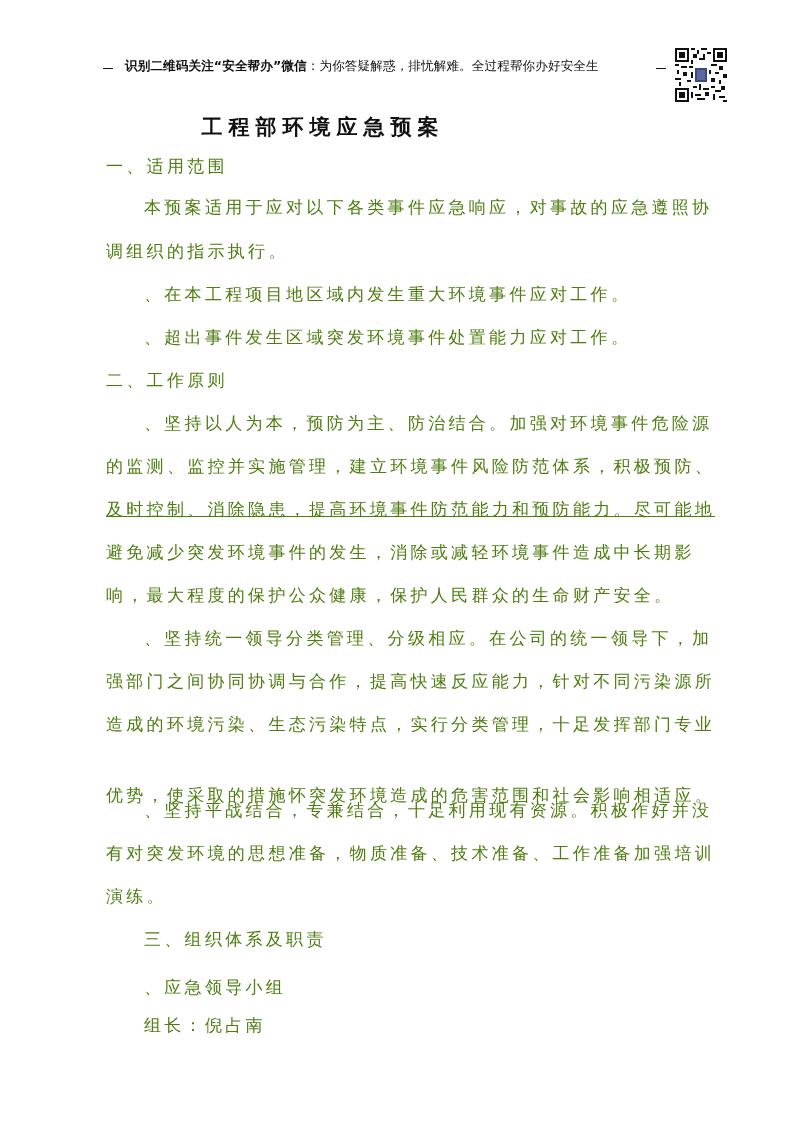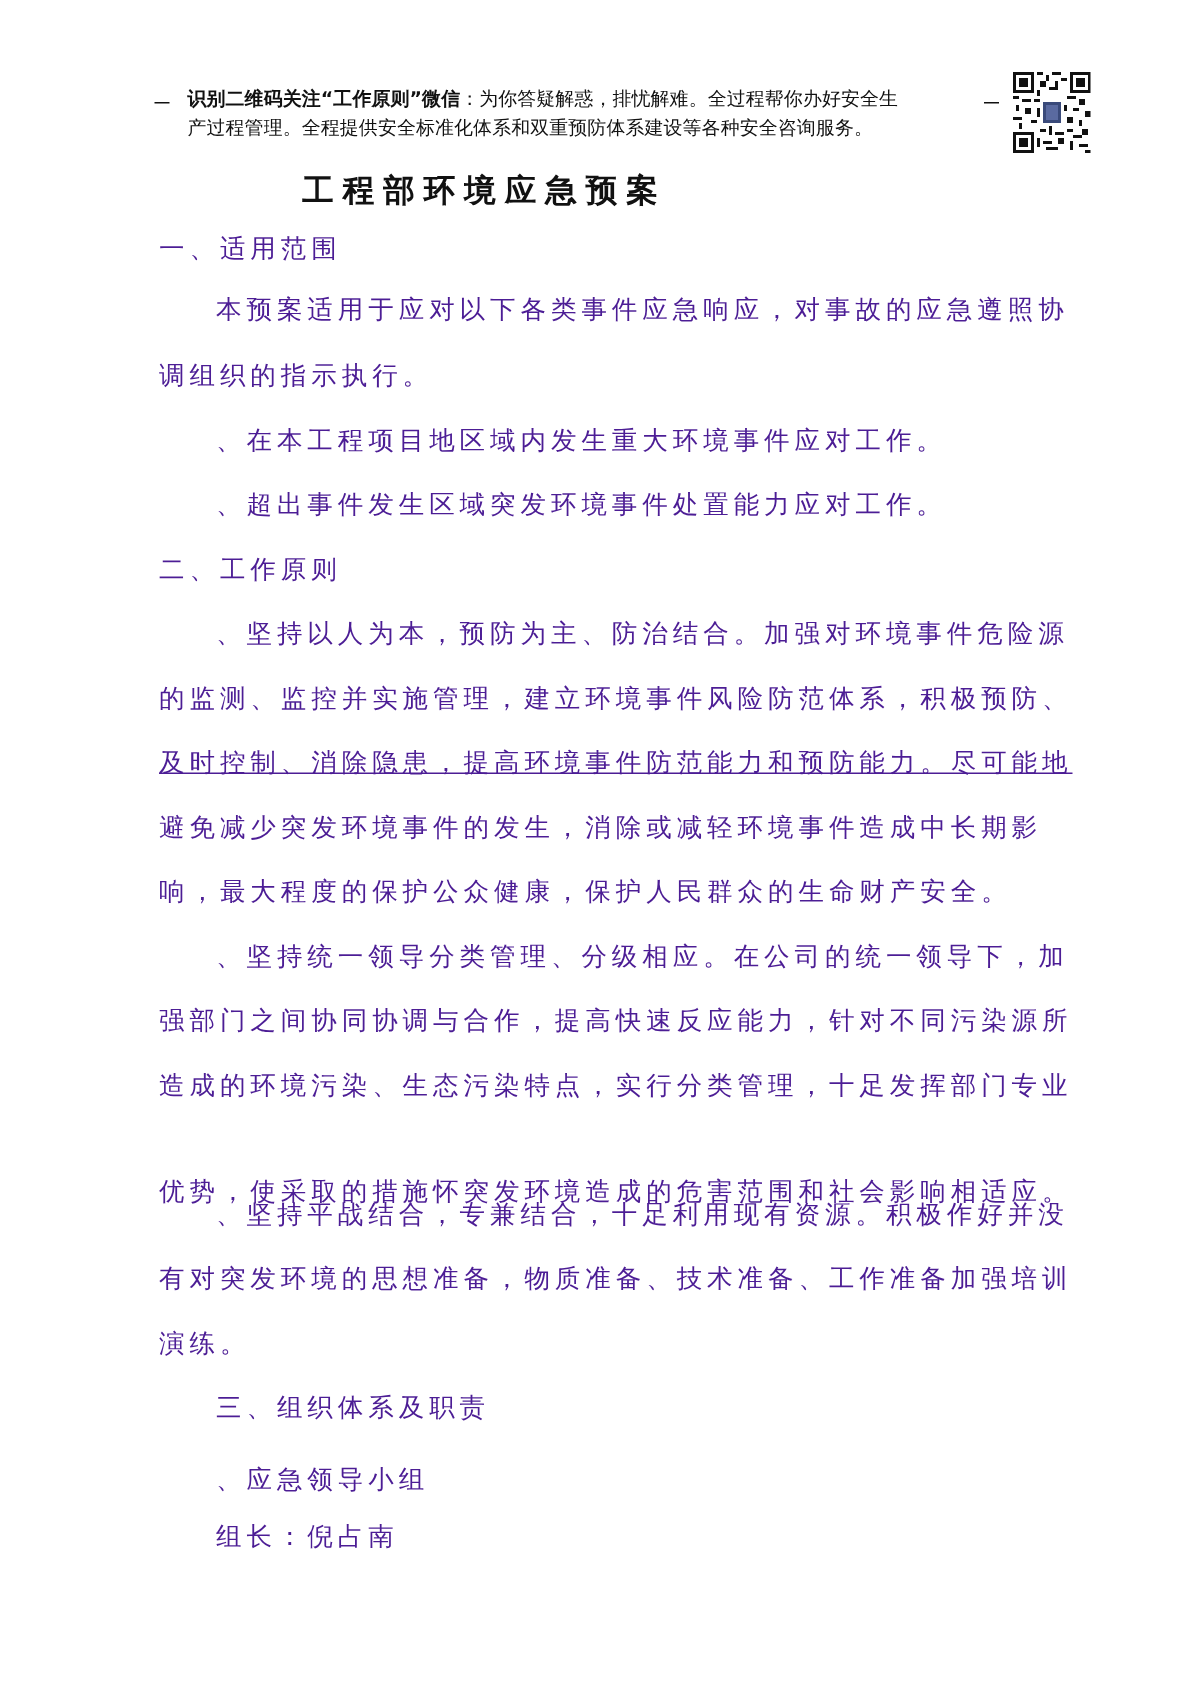--- a/index.html
+++ b/index.html
@@ -82,35 +82,34 @@
       top: 156px;
       width: 566px;
     }
     .line {
       position: absolute;
       left: 0;
       font-size: 17px;
       line-height: 20px;
       letter-spacing: 3.3px;
       white-space: nowrap;
-      color: #4c1d95;
+      color: #4d7c0f;
       font-family: "DejaVu Sans", "Liberation Sans", sans-serif;
     }
     .indent { left: 38px; }
   </style>
 </head>
 <body>
 
 <div class="page">
 
   <div class="banner">
     <div class="banner-dash-left"></div>
     <div class="banner-text">
-      <div><span class="strong">识别二维码关注</span><span class="strong">“工作原则”</span><span class="strong">微信</span><span>：为你答疑解惑，排忧解难。全过程帮你办好安全生</span></div>
-      <div>产过程管理。全程提供安全标准化体系和双重预防体系建设等各种安全咨询服务。</div>
+      <div><span class="strong">识别二维码关注</span><span class="strong">“安全帮办”</span><span class="strong">微信</span><span>：为你答疑解惑，排忧解难。全过程帮你办好安全生</span></div>
     </div>
     <div class="banner-dash-right"></div>
   </div>
 
   <div class="qr">
     <svg width="52" height="54" viewBox="0 0 26 27" xmlns="http://www.w3.org/2000/svg" shape-rendering="crispEdges">
       <rect width="26" height="27" fill="#fff"></rect>
 
       <rect x="0" y="0" width="7" height="7" fill="#111"></rect>
         <rect x="1" y="1" width="5" height="5" fill="#fff"></rect>

